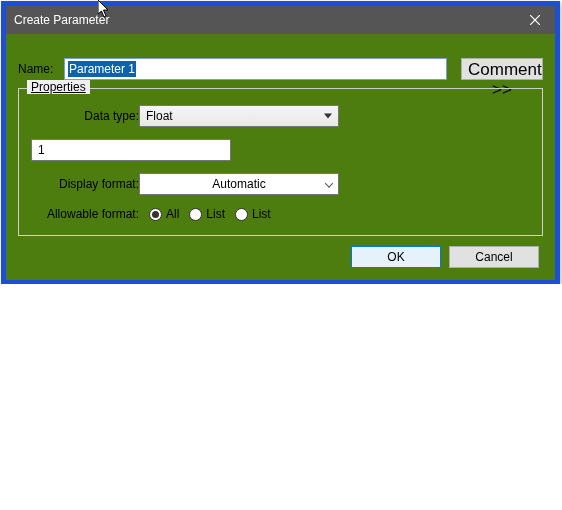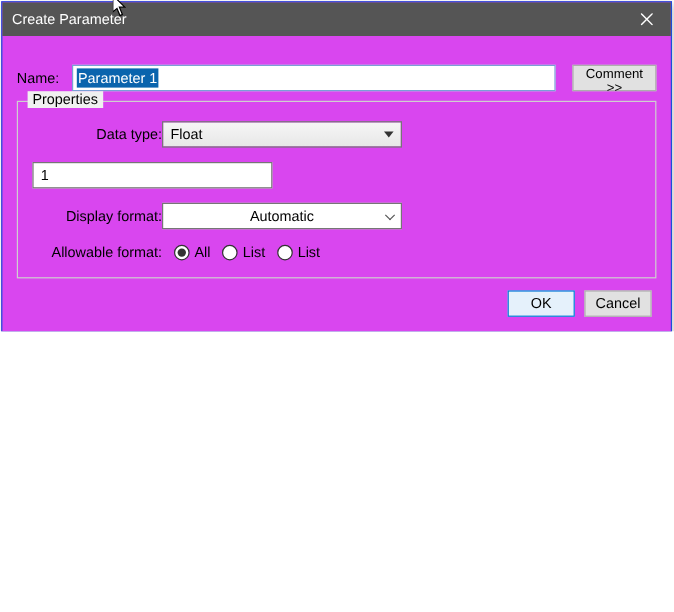--- a/index.html
+++ b/index.html
@@ -6,22 +6,22 @@
   body {
     margin: 0;
     padding: 0;
     font-family: "Segoe UI", Tahoma, sans-serif;
     font-size: 12px;
     background: #ffffff;
     color: #000;
   }
   .dialog {
     width: 559px;
-    border: 1px solid #1d4ed8;
-    background: #d946ef;
+    border: 5px solid #1d4ed8;
+    background: #4d7c0f;
     box-shadow: 2px 2px 6px rgba(0,0,0,0.25);
     position: relative;
     top: 1px;
     left: 1px;
   }
   .titlebar {
     background: #555555;
     color: #ffffff;
     height: 28px;
     display: flex;
@@ -76,41 +76,42 @@
     top: 3px;
     background: #0a64ad;
     color: #ffffff;
     padding: 0 1px;
     font-size: 12px;
     line-height: 16px;
     pointer-events: none;
   }
   .comment-btn {
     height: 22px;
-    width: 70px;
+    width: 82px;
     margin-left: 8px;
     border: 1px solid #adadad;
     background: #e1e1e1;
     font-family: inherit;
-    font-size: 11px;
+    font-size: 17px;
     cursor: pointer;
   }
   .fieldset {
     border: 1px solid #cfcfcf;
     padding: 16px 12px 14px 12px;
     position: relative;
     margin-top: 8px;
   }
   .legend {
     position: absolute;
     top: -9px;
     left: 8px;
     background: #f0f0f0;
     padding: 0 4px;
     font-size: 12px;
+    text-decoration: underline;
   }
   .prop-row {
     display: flex;
     align-items: center;
     margin-bottom: 12px;
   }
   .prop-label {
     width: 108px;
     text-align: right;
   }
@@ -184,21 +185,21 @@
     background: #333;
     border-radius: 50%;
   }
   .footer {
     display: flex;
     justify-content: flex-end;
     gap: 8px;
     padding: 10px 4px 2px 4px;
   }
   .btn {
-    width: 56px;
+    width: 90px;
     height: 22px;
     border: 1px solid #adadad;
     background: #e1e1e1;
     font-family: inherit;
     font-size: 12px;
     cursor: pointer;
   }
   .btn.primary {
     border: 1px solid #0078d7;
     background: #e5f1fb;

